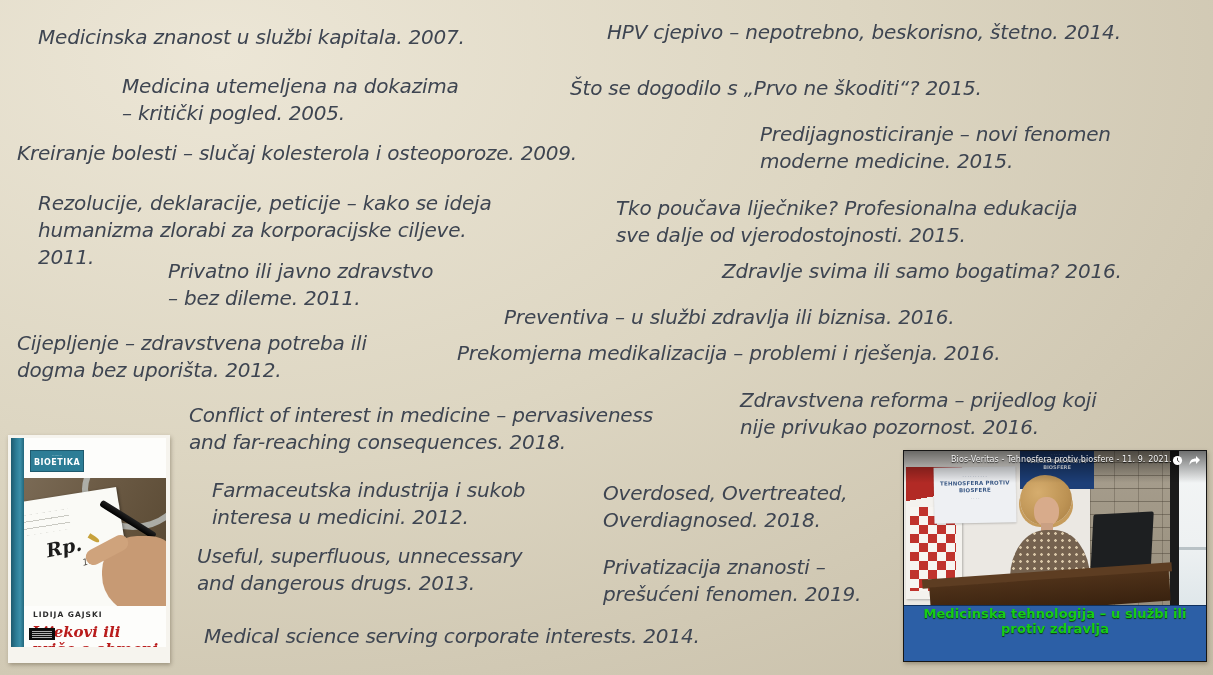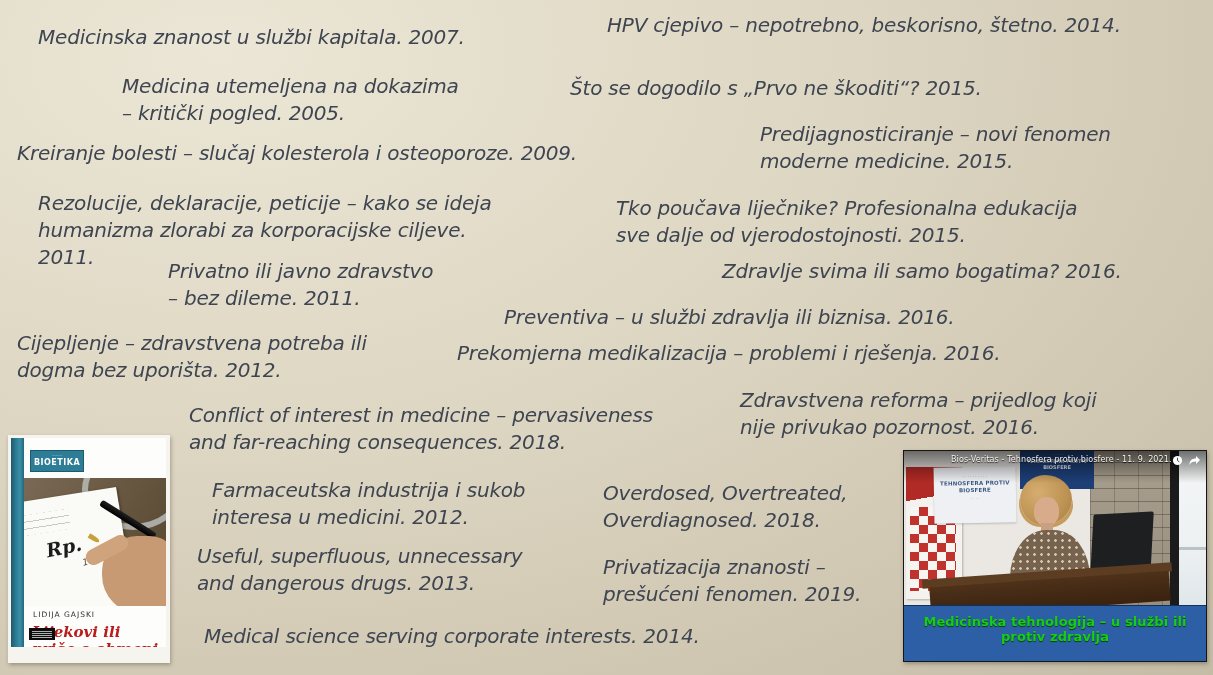--- a/index.html
+++ b/index.html
@@ -47,21 +47,21 @@
     transform:rotate(-9deg);box-shadow:1px 1px 3px rgba(0,0,0,.4);}
   .paper-lines{position:absolute;left:14px;top:14px;width:60px;height:20px;
     background:repeating-linear-gradient(#fafaf6 0 6px,#c9c9c2 6px 7px);}
   .rx{position:absolute;left:22px;top:58px;font:bold italic 19px "DejaVu Serif",serif;color:#1c1c1c;transform:rotate(-12deg);}
   .hand-writing{position:absolute;left:58px;top:76px;font:italic 9px "DejaVu Sans",sans-serif;color:#55504a;transform:rotate(-14deg);}
   .pen{position:absolute;left:72px;top:38px;width:64px;height:7px;background:linear-gradient(#222,#000);
     transform:rotate(32deg);border-radius:3px;}
   .pen-nib{position:absolute;left:64px;top:58px;width:12px;height:5px;background:#c7a23c;transform:rotate(32deg);border-radius:0 50% 50% 0;}
   .hand{position:absolute;right:-14px;bottom:-8px;width:78px;height:78px;background:#c79a74;border-radius:45% 40% 10% 50%;}
   .finger{position:absolute;right:36px;bottom:48px;width:46px;height:16px;background:#cfa37c;border-radius:8px;transform:rotate(-28deg);}
-  .book-author{position:absolute;left:22px;top:172px;font-size:7.5px;letter-spacing:1px;color:#2b2b2b;}
+  .book-author{position:absolute;left:22px;top:172px;font-size:7.5px;letter-spacing:1px;color:#2b2b2b;font-weight:bold;}
   .book-title{position:absolute;left:21px;top:186px;font:bold italic 15px/17px "DejaVu Serif",serif;color:#b91c1c;white-space:pre-line;}
   .pub-logo{position:absolute;left:18px;bottom:7px;width:26px;height:12px;background:#0d0d0d;}
   .pub-logo i{position:absolute;left:3px;top:2px;right:3px;height:8px;
     background:repeating-linear-gradient(#0d0d0d 0 1px,#d8d8d8 1px 2px);opacity:.8;}
 
   
   .video{position:absolute;left:903px;top:450px;width:302px;height:210px;border:1px solid #161616;
     background:#e9e7e2;box-shadow:1px 2px 4px rgba(60,50,30,.35);}
   .v-scene{position:absolute;left:0;top:0;width:100%;height:155px;overflow:hidden;background:#ebe8e3;}
   .v-stone{position:absolute;left:186px;top:0;width:80px;height:155px;
@@ -104,31 +104,31 @@
     transform:skewX(-6deg) rotate(-3deg);border-radius:2px;}
   .laptop-base{position:absolute;left:182px;top:118px;width:74px;height:6px;background:#15161a;transform:rotate(-4deg);}
   .v-topbar{position:absolute;left:0;top:0;width:100%;height:32px;
     background:linear-gradient(180deg,rgba(0,0,0,.55),rgba(0,0,0,0));}
   .v-title{position:absolute;left:7px;top:4px;font-size:8px;color:#f2f2f2;letter-spacing:.1px;
     text-shadow:0 1px 1px rgba(0,0,0,.8);white-space:nowrap;margin-left:40px;}
   .v-icons{position:absolute;right:5px;top:4px;display:flex;gap:6px;}
   .v-icons svg{display:block;}
   .v-banner{position:absolute;left:0;bottom:0;width:100%;height:55px;background:var(--banner-bg);
     border-top:1px solid #10315e;text-align:center;}
-  .v-banner .l1{display:block;margin-top:8px;font-weight:bold;font-size:13px;line-height:15px;
+  .v-banner .l1{display:block;font-weight:bold;font-size:13px;line-height:15px;
     color:var(--banner-green);text-shadow:0 1px 1px #0a3d0a;letter-spacing:.1px;}
   .v-banner .l2{display:block;margin-top:6px;font:italic 10px "DejaVu Sans",sans-serif;color:var(--banner-green2);}
 </style>
 </head>
 <body>
 
 <div id="slide">
 
   <div class="t" style="left:38px;top:24px">Medicinska znanost u službi kapitala. 2007.</div>
-  <div class="t" style="left:607px;top:12px">HPV cjepivo – nepotrebno, beskorisno, štetno. 2014.</div>
+  <div class="t" style="left:607px;top:19px">HPV cjepivo – nepotrebno, beskorisno, štetno. 2014.</div>
   <div class="t" style="left:122px;top:73px">Medicina utemeljena na dokazima
 – kritički pogled. 2005.</div>
   <div class="t" style="left:570px;top:75px">Što se dogodilo s „Prvo ne škoditi“? 2015.</div>
   <div class="t" style="left:17px;top:140px">Kreiranje bolesti – slučaj kolesterola i osteoporoze. 2009.</div>
   <div class="t" style="left:760px;top:121px">Predijagnosticiranje – novi fenomen
 moderne medicine. 2015.</div>
   <div class="t" style="left:38px;top:190px">Rezolucije, deklaracije, peticije – kako se ideja
 humanizma zlorabi za korporacijske ciljeve.
 2011.</div>
   <div class="t" style="left:616px;top:195px">Tko poučava liječnike? Profesionalna edukacija

